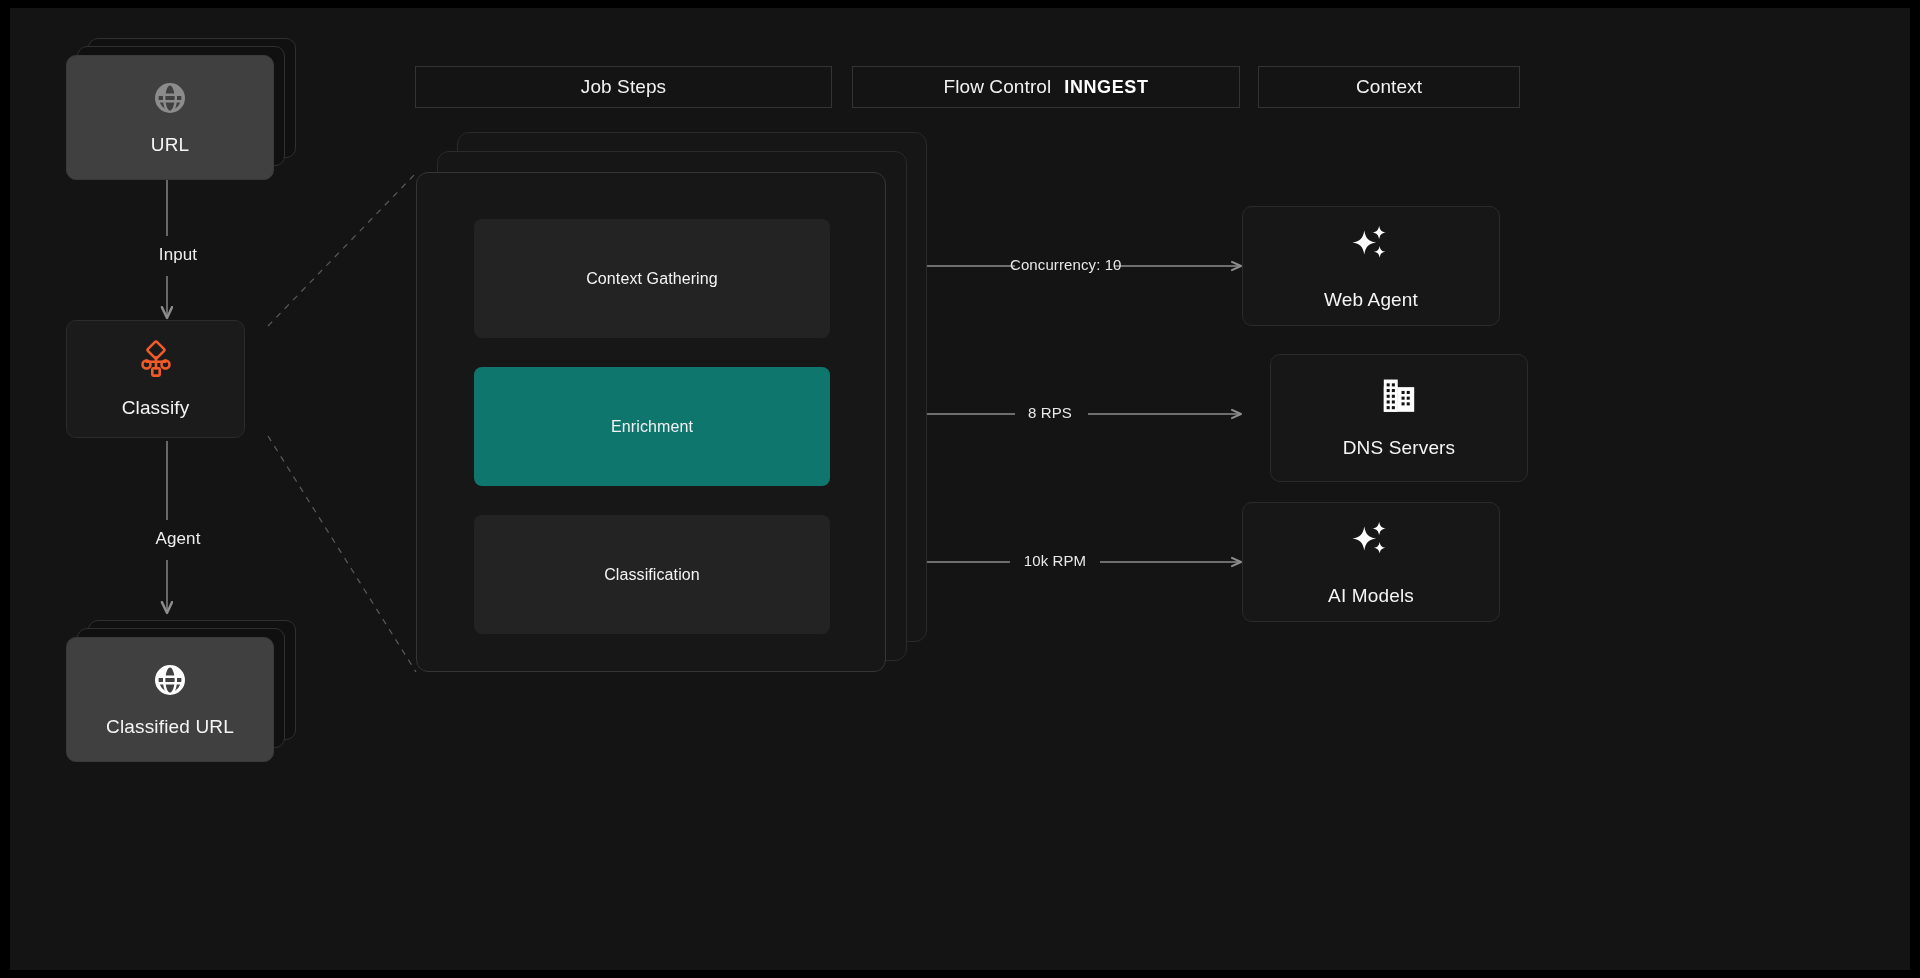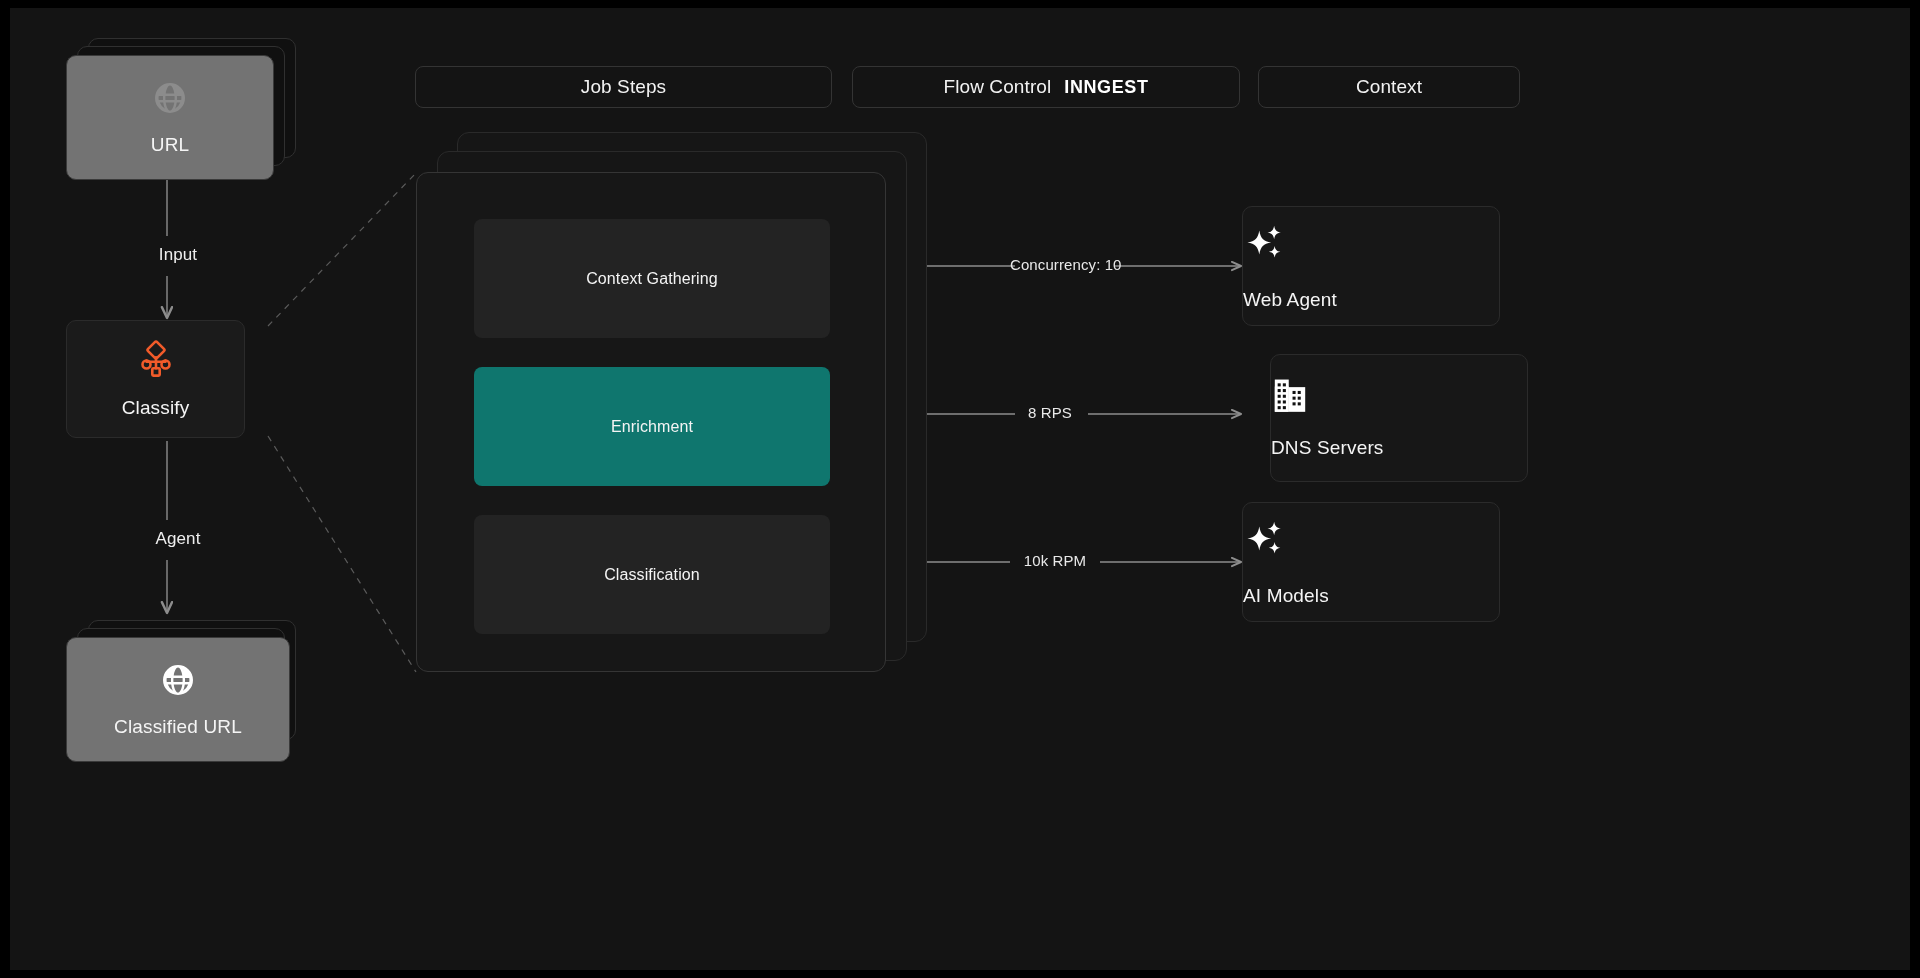--- a/index.html
+++ b/index.html
@@ -36,21 +36,21 @@
     background-image: radial-gradient(circle at 1px 1px, rgba(255,255,255,0.055) 1px, transparent 0);
     background-size: 9px 9px;
   }
 
   
   .header-pill {
     position: absolute;
     box-sizing: border-box;
     height: 42px;
     border: 1px solid #343434;
-    border-radius: 8px;
+    border-radius: 0;
     background: #141414;
     display: flex;
     align-items: center;
     justify-content: center;
     gap: 13px;
     color: #f2f2f2;
     font-size: 19px;
     letter-spacing: 0.1px;
   }
   .brandmark {
@@ -67,21 +67,21 @@
     box-sizing: border-box;
     border: 1px solid #303030;
     border-radius: 10px;
     background: #101010;
   }
   .stackwrap .front {
     position: absolute;
     box-sizing: border-box;
     border: 1px solid #3a3a3a;
     border-radius: 10px;
-    background: #737373;
+    background: #404040;
     display: flex;
     flex-direction: column;
     align-items: center;
     justify-content: center;
     gap: 14px;
   }
   .node-label {
     color: #f5f5f5;
     font-size: 19px;
     letter-spacing: 0.15px;
@@ -151,20 +151,21 @@
 
   
   .ctx-card {
     position: absolute;
     box-sizing: border-box;
     border: 1px solid #2b2b2b;
     border-radius: 10px;
     background: #171717;
     display: flex;
     flex-direction: column;
+    align-items: center;
     justify-content: center;
     gap: 18px;
   }
 
   svg.lines { position: absolute; inset: 0; pointer-events: none; }
   .icon { display: block; }
 </style>
 </head>
 <body>
 
@@ -239,21 +240,21 @@
         </svg>
       </span>
       <span class="node-label">Classify</span>
     </div>
 
     <div class="flow-label" style="left:112px; top:521px; width:90px;">Agent</div>
 
     <div class="stackwrap" style="left:56px; top:612px; width:230px; height:145px;">
       <div class="ghost" style="left:22px; top:0px; width:208px; height:120px;"></div>
       <div class="ghost" style="left:11px; top:8px; width:208px; height:120px;"></div>
-      <div class="front" style="left:0px; top:17px; width:224px; height:125px;">
+      <div class="front" style="left:0px; top:17px; width:208px; height:125px;">
         <span class="icon">
           <svg width="36" height="36" viewBox="0 0 24 24" fill="#ffffff">
             <path d="M12 2a10 10 0 1 0 0 20 10 10 0 0 0 0-20Zm0 1.6c1.22 0 2.4 2.17 2.85 5.4H9.15C9.6 5.77 10.78 3.6 12 3.6ZM7.5 9c.2-1.63.6-3.08 1.15-4.2A8.45 8.45 0 0 0 5.2 9h2.3Zm8.99 0A8.45 8.45 0 0 0 15.34 4.8c.56 1.12.95 2.57 1.16 4.2h-.01ZM4.5 10.6h2.85a22 22 0 0 0 0 2.8H4.5a8.5 8.5 0 0 1 0-2.8Zm4.45 0h6.09a20 20 0 0 1 0 2.8H8.96a20 20 0 0 1 0-2.8Zm7.69 0h2.86a8.5 8.5 0 0 1 0 2.8h-2.86a22 22 0 0 0 0-2.8ZM9.15 15h5.7c-.45 3.23-1.63 5.4-2.85 5.4-1.22 0-2.4-2.17-2.85-5.4Zm-1.65 0c.2 1.63.6 3.08 1.15 4.2A8.45 8.45 0 0 1 5.2 15h2.3Zm9 0h2.3a8.45 8.45 0 0 1-3.46 4.2c.56-1.12.95-2.57 1.16-4.2Z"></path>
           </svg>
         </span>
         <span class="node-label">Classified URL</span>
       </div>
     </div>
 
     <div class="panel-ghost dots" style="left:447px; top:124px; width:470px; height:510px;"></div>

